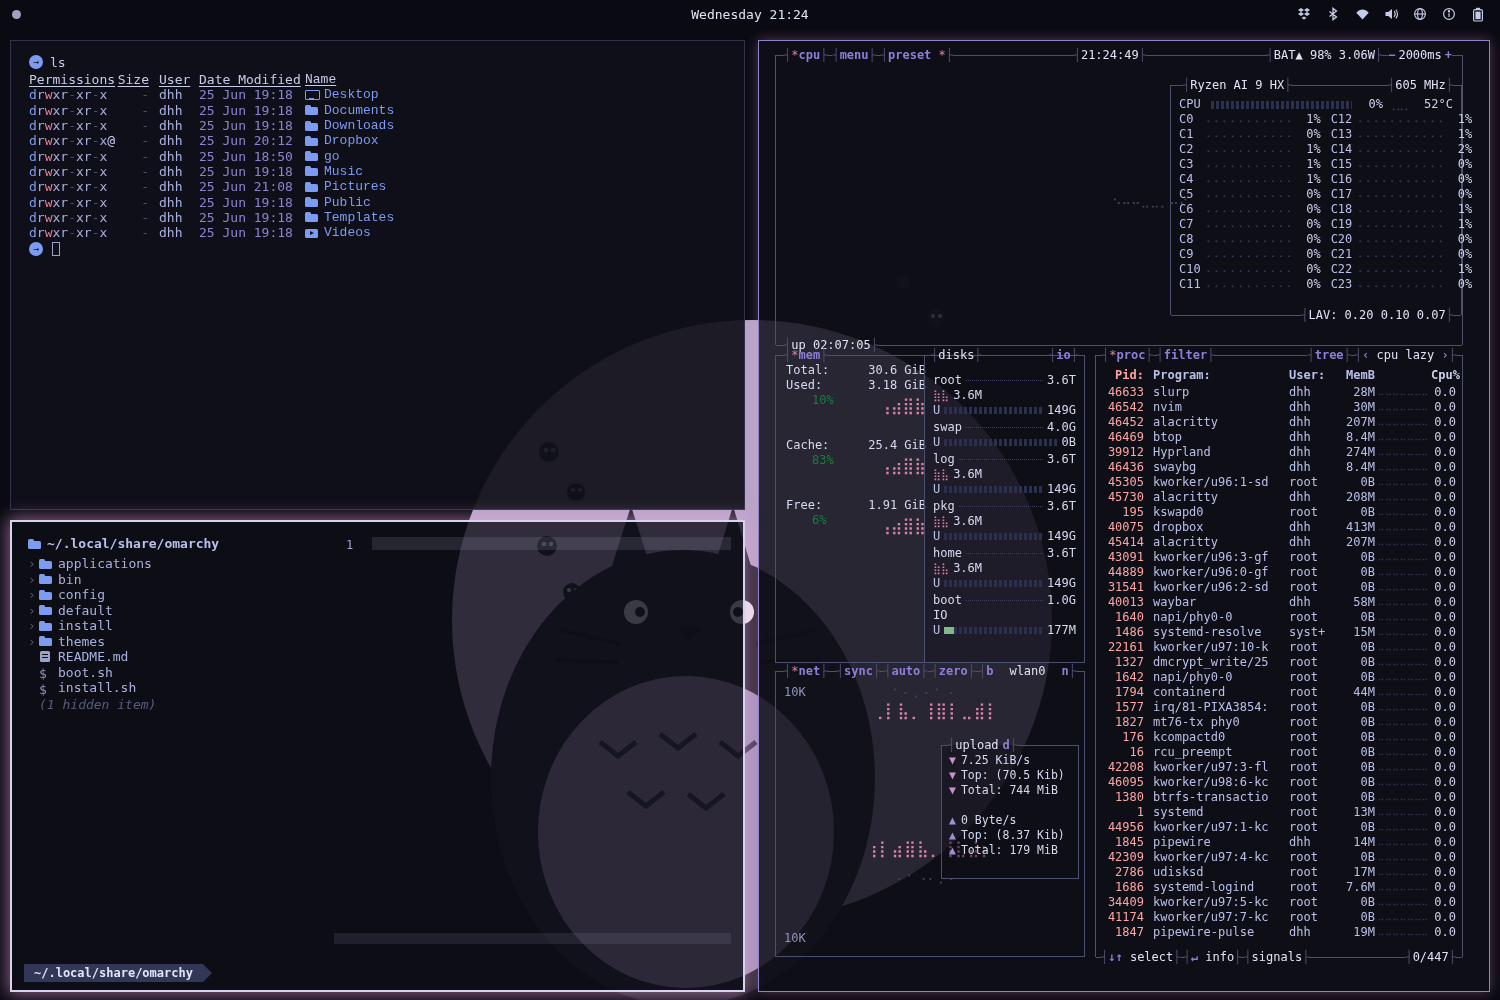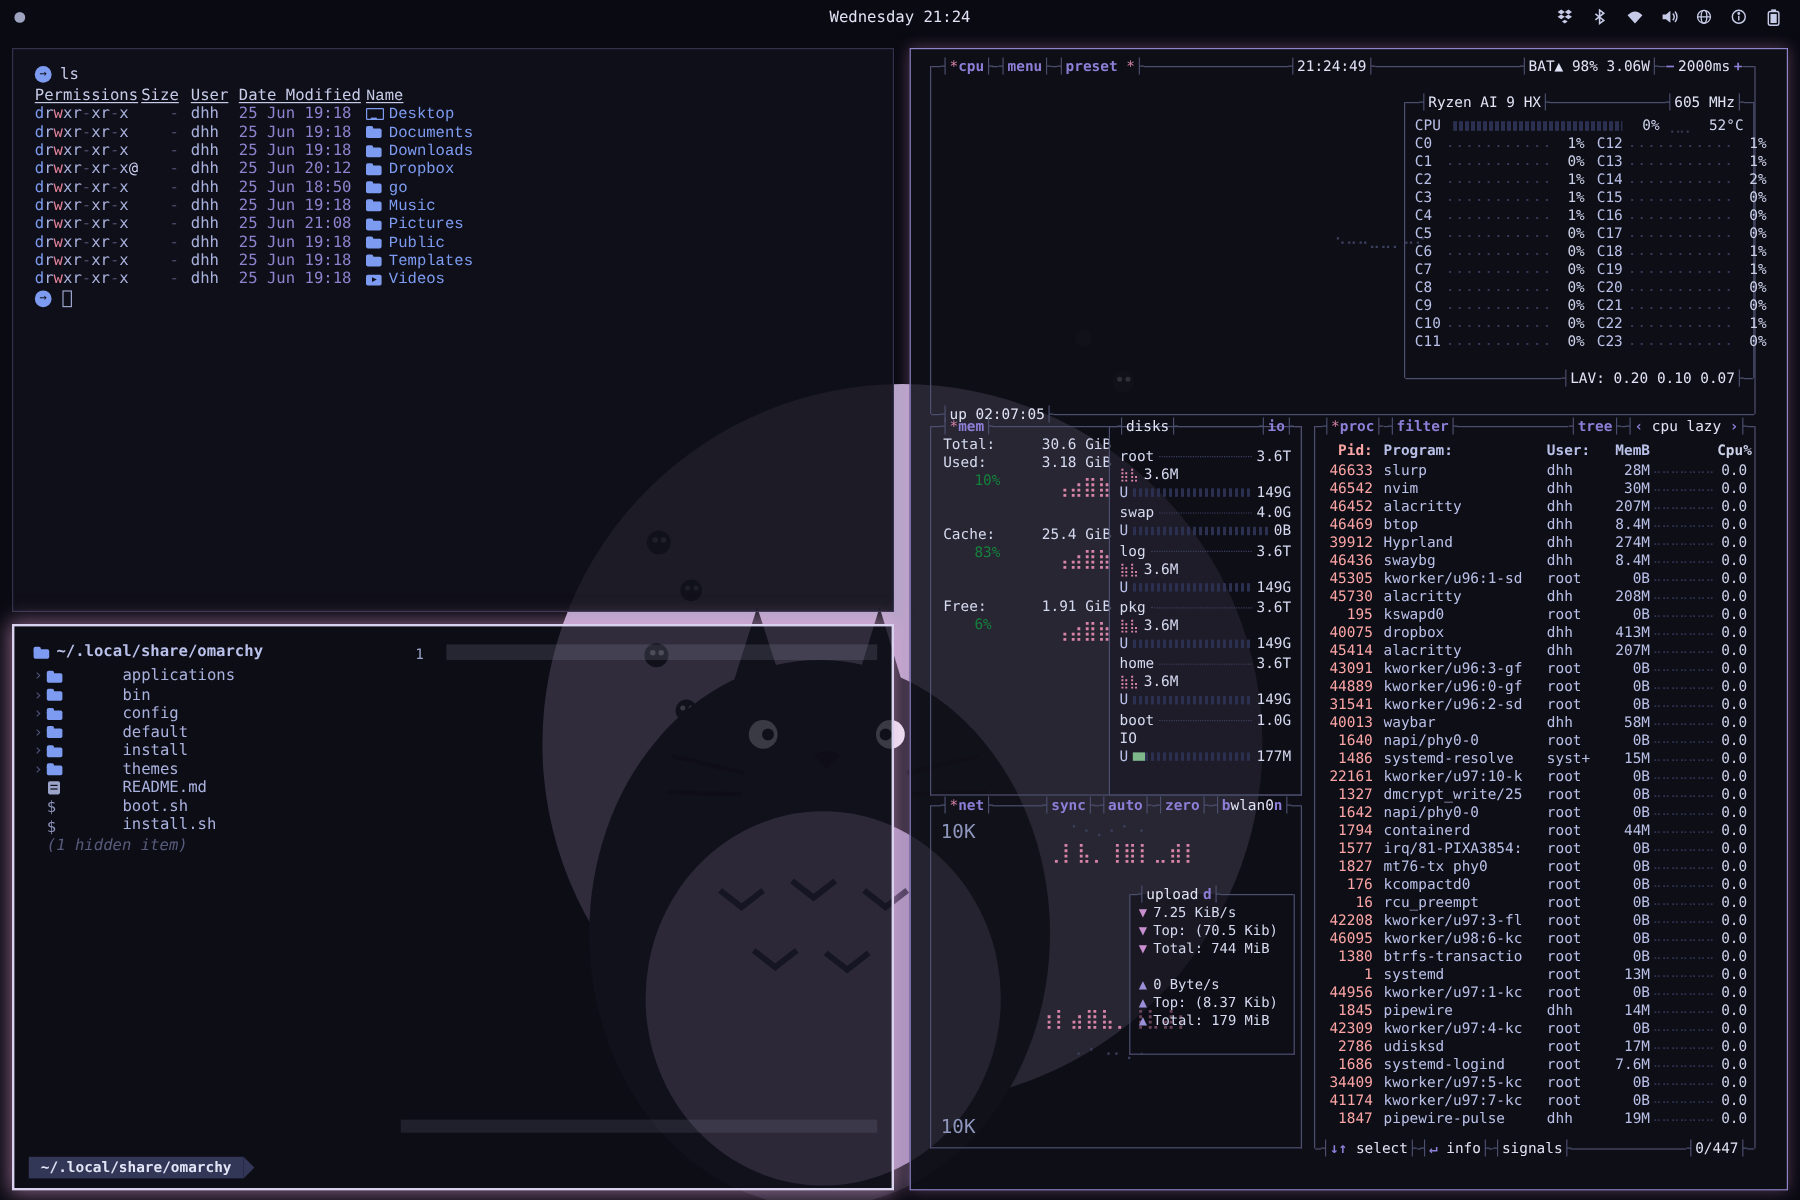--- a/index.html
+++ b/index.html
@@ -57,21 +57,21 @@
   .fi-doc::after { content:""; position:absolute; left:3px; top:3px; width:6px; height:1.5px; background:#10101a; box-shadow:0 3px 0 #10101a; }
   .fi-script { width:auto; min-width:14px; color:#8d93b8; }
   
   .y-head { position:absolute; left:16px; top:14px; display:flex; align-items:center; font-weight:bold; color:#b9c0ea; }
   .y-pane-num { position:absolute; left:334px; top:16px; color:#9aa2c8; font-size:12px; }
   .y-pane-bar { position:absolute; left:360px; right:12px; top:15px; height:13px; background:rgba(200,205,235,0.13); }
   .y-bottom-bar { position:absolute; left:322px; right:12px; bottom:46px; height:11px; background:rgba(200,205,235,0.10); }
   .y-list { position:absolute; left:16px; top:34px; }
   .y-row { display:flex; align-items:center; height:15.5px; }
   .y-chev { width:11px; color:#50557a; flex:none; }
-  .y-name { color:#a9b1dd;margin-left:44px; }
+  .y-name { color:#a9b1dd; }
   .y-hidden { color:#575c7c; font-style:italic; padding-left:11px; margin-top:1px; }
   .y-pill { position:absolute; left:12px; bottom:8px; background:#323657; color:#e2e5f5;
     height:18px; line-height:18px; padding:0 10px; font-size:12px; font-weight:bold; }
   .y-pill::after { content:""; position:absolute; right:-9px; top:0;
     border-left:9px solid #323657; border-top:9px solid transparent; border-bottom:9px solid transparent; }
   
   .bx { position:absolute; border:1px solid #4c5070; border-top:none; }
   .bx.nb { border-bottom:none; }
   .titlerow, .botrow { position:absolute; left:0; right:0; height:16px; display:flex; align-items:center; z-index:2; }
   .titlerow { top:-8px; } .botrow { bottom:-8px; }
@@ -108,21 +108,21 @@
   .dlead { flex:1; margin:0 4px; border-top:1px dotted #3a3e5c; }
   .dl2 { display:flex; gap:4px; height:15px; align-items:center; color:#d5daf0; }
   .dpink { color:#d884a8; font-size:11px; }
   .dl3 { display:flex; align-items:center; height:15px; }
   .ulab { color:#b9c0e8; margin-right:4px; }
   .dmeter { flex:1; height:7px; background:repeating-linear-gradient(90deg,#2c3050 0 3px,rgba(0,0,0,0) 3px 5px); }
   .dmeter.green { background:linear-gradient(90deg,#7fb88a 0 10px,rgba(0,0,0,0) 10px),
     repeating-linear-gradient(90deg,#2c3050 0 3px,rgba(0,0,0,0) 3px 5px); }
   .dval { color:#d5daf0; margin-left:5px; }
   
-  .nscale { position:absolute; color:#8e96bc; font-size:16px; }
+  .nscale { position:absolute; color:#8e96bc; font-size:12px; }
   .spike { position:absolute; letter-spacing:1px; white-space:pre; }
   .pinkc { color:#d884a8; } .dimc { color:#3c4160; }
   .u-row { display:flex; gap:5px; padding:0 7px; height:15px; align-items:center; font-size:11.5px; color:#d5daf0; white-space:pre; }
   .arr-d { color:#c98fd0; } .arr-u { color:#9a8fd8; }
   
   .p-head { position:absolute; top:13px; left:0; right:0; display:flex; padding:0 6px; color:#7f76c8; font-weight:bold; }
   .p-rows { position:absolute; top:30px; left:0; right:0; bottom:12px; overflow:hidden; }
   .p-row { display:flex; align-items:center; height:15px; padding:0 6px; }
   .p-pid { width:42px; text-align:right; color:#fca5a5; flex:none; }
   .p-prog { width:136px; margin-left:9px; color:#b9c0e8; white-space:nowrap; overflow:hidden; flex:none; }
@@ -721,21 +721,21 @@
     <div class="titlerow">
       <span class="tseg" style="width:8px"></span>
       <span class="tlab"><b class="br">┤</b><i class="star">*</i><i class="pl">net</i><b class="br">├</b></span>
       <span class="tseg grow"></span>
       <span class="tlab"><b class="br">┤</b><i class="pl">sync</i><b class="br">├</b></span>
       <span class="tseg" style="width:4px"></span>
       <span class="tlab"><b class="br">┤</b><i class="pl">auto</i><b class="br">├</b></span>
       <span class="tseg" style="width:4px"></span>
       <span class="tlab"><b class="br">┤</b><i class="pl">zero</i><b class="br">├</b></span>
       <span class="tseg" style="width:4px"></span>
-      <span class="tlab"><b class="br">┤</b><i class="pl">b</i><i class="wh" style="padding:0 0">wlan0</i><i class="pl">n</i><b class="br">├</b></span>
+      <span class="tlab"><b class="br">┤</b><i class="pl">b</i><i class="wh" style="padding:0 16px">wlan0</i><i class="pl">n</i><b class="br">├</b></span>
       <span class="tseg" style="width:8px"></span>
     </div>
     <span class="nscale" style="left:8px; top:14px;">10K</span>
     <span class="nscale" style="left:8px; bottom:10px;">10K</span>
     <span class="spike dimc" style="left:116px; top:12px;  font-size:13px;">⠂⠄⡀⠄⠂⠠</span>
     <span class="spike pinkc" style="left:96px;  top:32px;  font-size:16px;">⢀⡇⣧⡀⢸⣿⡇⣀⣾⡇</span>
     <span class="spike pinkc" style="left:90px;  top:170px; font-size:16px;">⢰⡇⣴⣿⣧⡀⢸⣇⣼⡆</span>
     <span class="spike dimc" style="left:120px; top:198px; font-size:13px;">⠄⠂⠠⠄⡀⠄</span>
 
     <div class="bx" style="left:165px; top:74px; width:138px; height:134px; background:rgba(15,15,24,0.55);">

